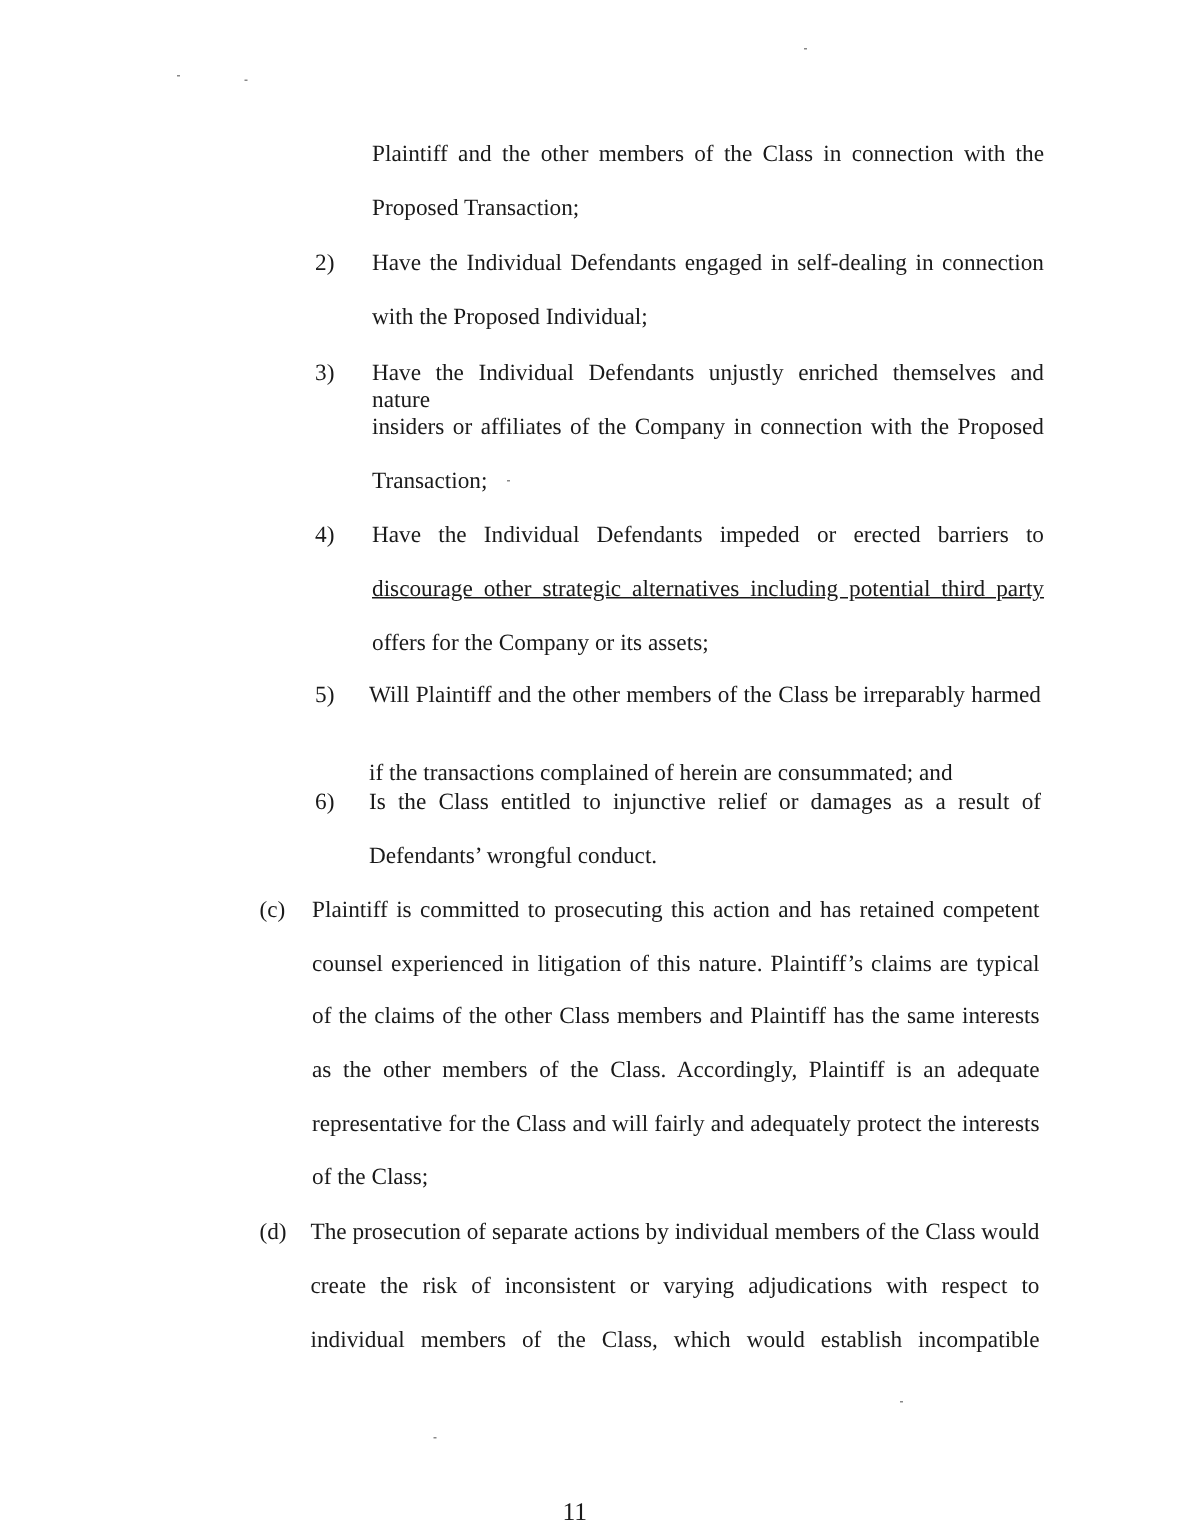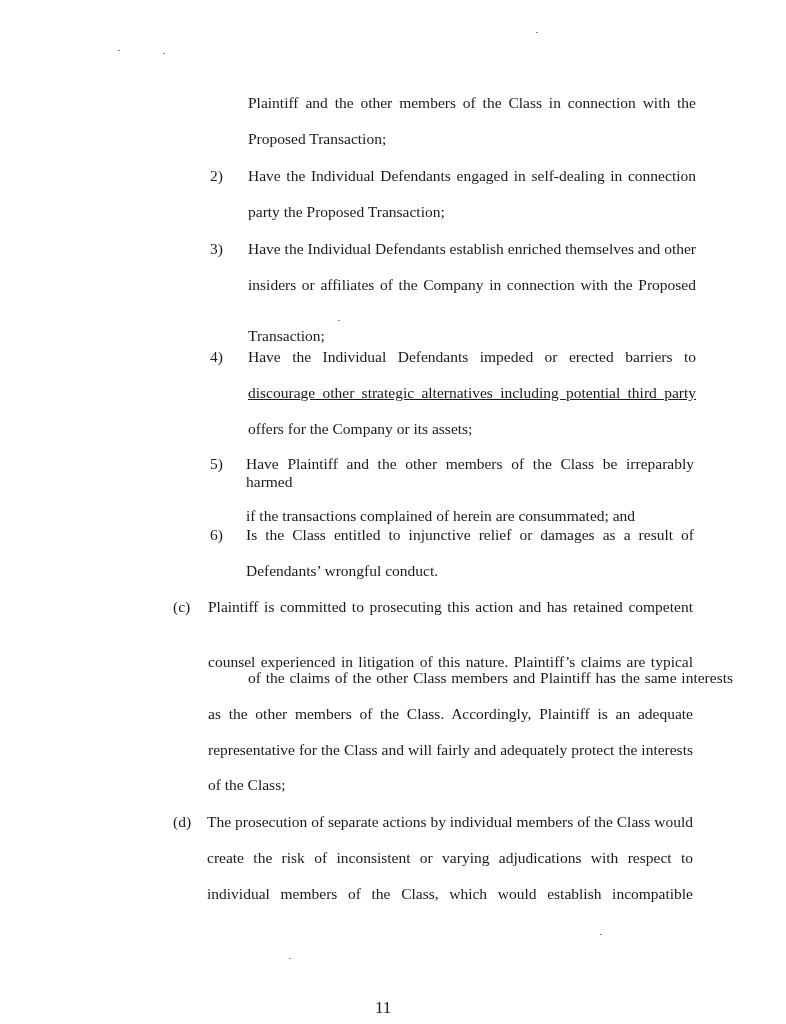--- a/index.html
+++ b/index.html
@@ -14,44 +14,44 @@
 </head>
 <body>
 
 <div>
 
   <div class="line just" style="left:248px; top:94px; width:448px;">Plaintiff and the other members of the Class in connection with the</div>
   <div class="line" style="left:248px; top:130px;">Proposed Transaction;</div>
 
   <div class="num" style="left:210px; top:167px;">2)</div>
   <div class="line just" style="left:248px; top:167px; width:448px;">Have the Individual Defendants engaged in self-dealing in connection</div>
-  <div class="line" style="left:248px; top:203px;">party the Proposed Transaction;</div>
+  <div class="line" style="left:248px; top:203px;">with the Proposed Individual;</div>
 
   <div class="num" style="left:210px; top:240px;">3)</div>
-  <div class="line just" style="left:248px; top:240px; width:448px;">Have the Individual Defendants establish enriched themselves and other</div>
+  <div class="line just" style="left:248px; top:240px; width:448px;">Have the Individual Defendants unjustly enriched themselves and nature</div>
   <div class="line just" style="left:248px; top:276px; width:448px;">insiders or affiliates of the Company in connection with the Proposed</div>
-  <div class="line" style="left:248px; top:312px;margin-top:15px;">Transaction;</div>
+  <div class="line" style="left:248px; top:312px;">Transaction;</div>
 
   <div class="num" style="left:210px; top:348px;">4)</div>
   <div class="line just" style="left:248px; top:348px; width:448px;">Have the Individual Defendants impeded or erected barriers to</div>
   <div class="line just" style="left:248px; top:384px; width:448px;text-decoration:underline;">discourage other strategic alternatives including potential third party</div>
   <div class="line" style="left:248px; top:420px;">offers for the Company or its assets;</div>
 
   <div class="num" style="left:210px; top:455px;">5)</div>
-  <div class="line just" style="left:246px; top:455px; width:448px;">Have Plaintiff and the other members of the Class be irreparably harmed</div>
+  <div class="line just" style="left:246px; top:455px; width:448px;">Will Plaintiff and the other members of the Class be irreparably harmed</div>
   <div class="line" style="left:246px; top:491px;margin-top:16px;">if the transactions complained of herein are consummated; and</div>
 
   <div class="num" style="left:210px; top:526px;">6)</div>
   <div class="line just" style="left:246px; top:526px; width:448px;">Is the Class entitled to injunctive relief or damages as a result of</div>
   <div class="line" style="left:246px; top:562px;">Defendants’ wrongful conduct.</div>
 
   <div class="num" style="left:173px; top:598px;">(c)</div>
   <div class="line just" style="left:208px; top:598px; width:485px;">Plaintiff is committed to prosecuting this action and has retained competent</div>
-  <div class="line just" style="left:208px; top:634px; width:485px;margin-top:19px;">counsel experienced in litigation of this nature.  Plaintiff’s claims are typical</div>
-  <div class="line just" style="left:208px; top:669px; width:485px;margin-left:40px;">of the claims of the other Class members and Plaintiff has the same interests</div>
+  <div class="line just" style="left:208px; top:634px; width:485px;">counsel experienced in litigation of this nature.  Plaintiff’s claims are typical</div>
+  <div class="line just" style="left:208px; top:669px; width:485px;">of the claims of the other Class members and Plaintiff has the same interests</div>
   <div class="line just" style="left:208px; top:705px; width:485px;">as the other members of the Class.  Accordingly, Plaintiff is an adequate</div>
   <div class="line just" style="left:208px; top:741px; width:485px;">representative for the Class and will fairly and adequately protect the interests</div>
   <div class="line" style="left:208px; top:776px;">of the Class;</div>
 
   <div class="num" style="left:173px; top:813px;">(d)</div>
   <div class="line just" style="left:207px; top:813px; width:486px;">The prosecution of separate actions by individual members of the Class would</div>
   <div class="line just" style="left:207px; top:849px; width:486px;">create the risk of inconsistent or varying adjudications with respect to</div>
   <div class="line just" style="left:207px; top:885px; width:486px;">individual members of the Class, which would establish incompatible</div>
 
   <div class="page-num">11</div>

